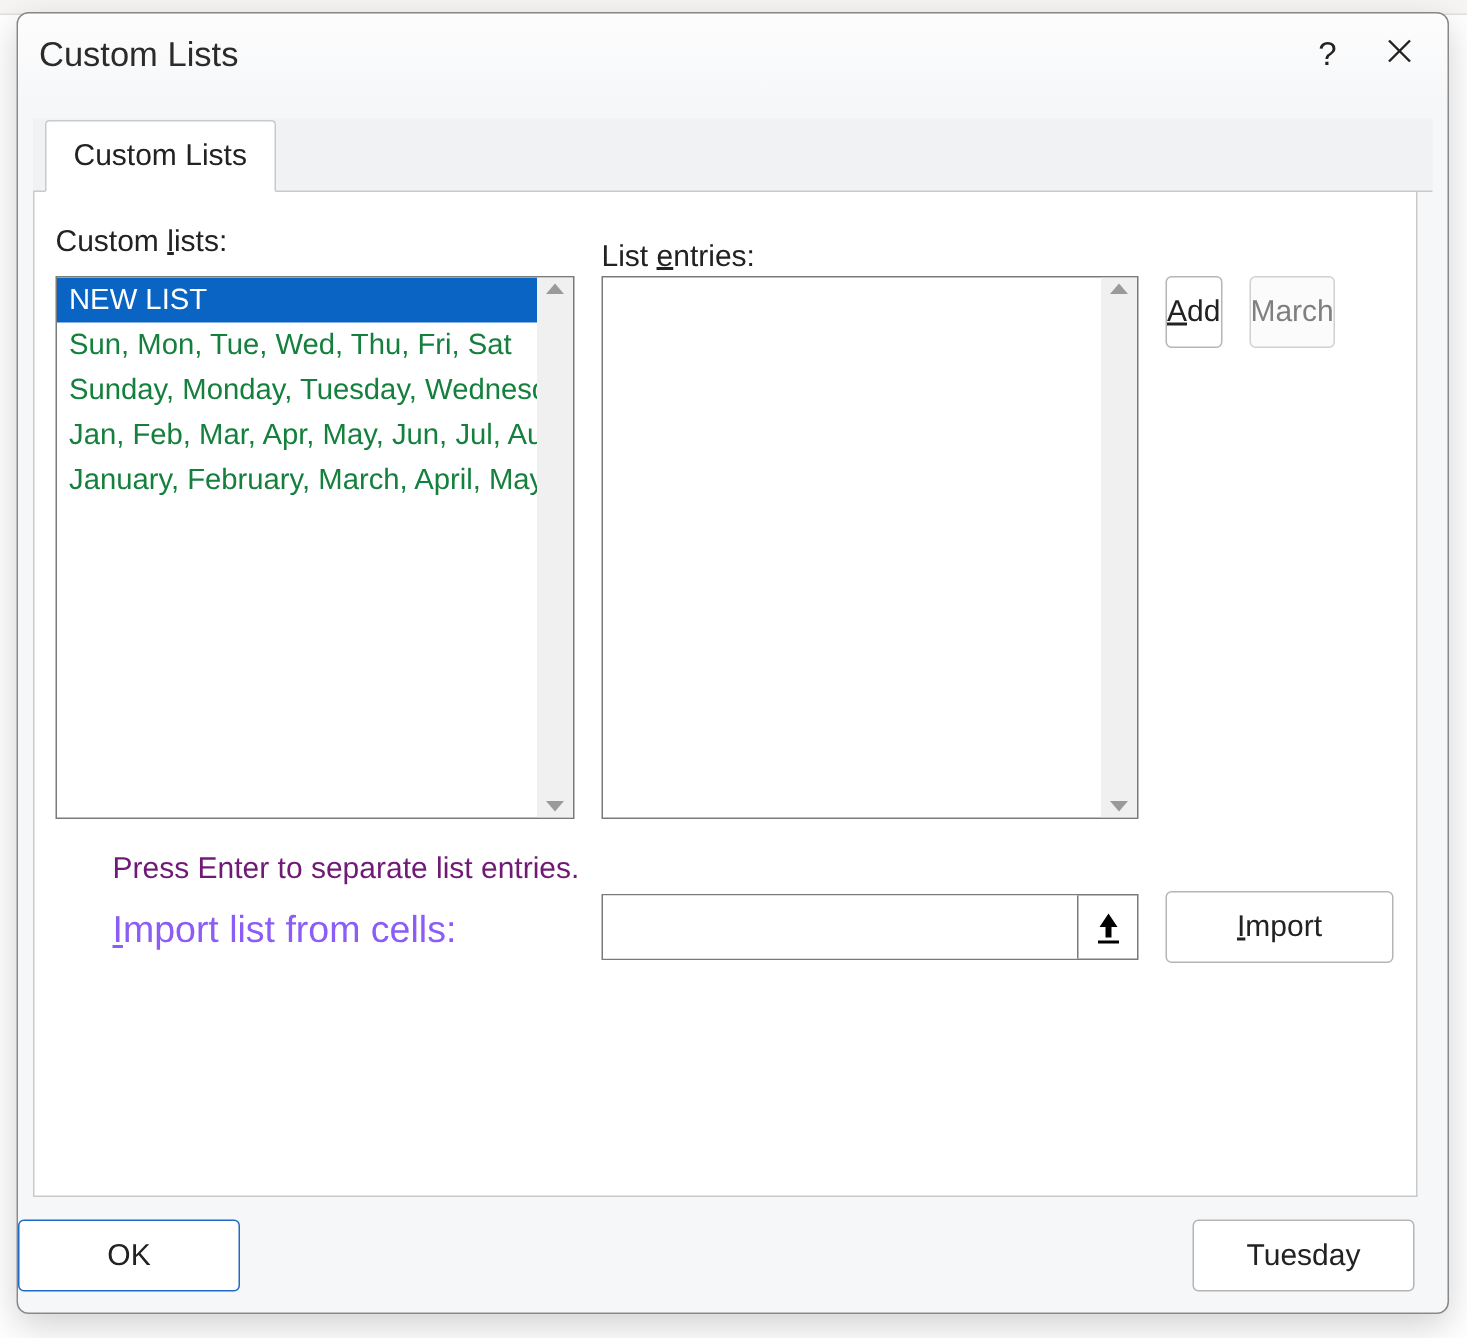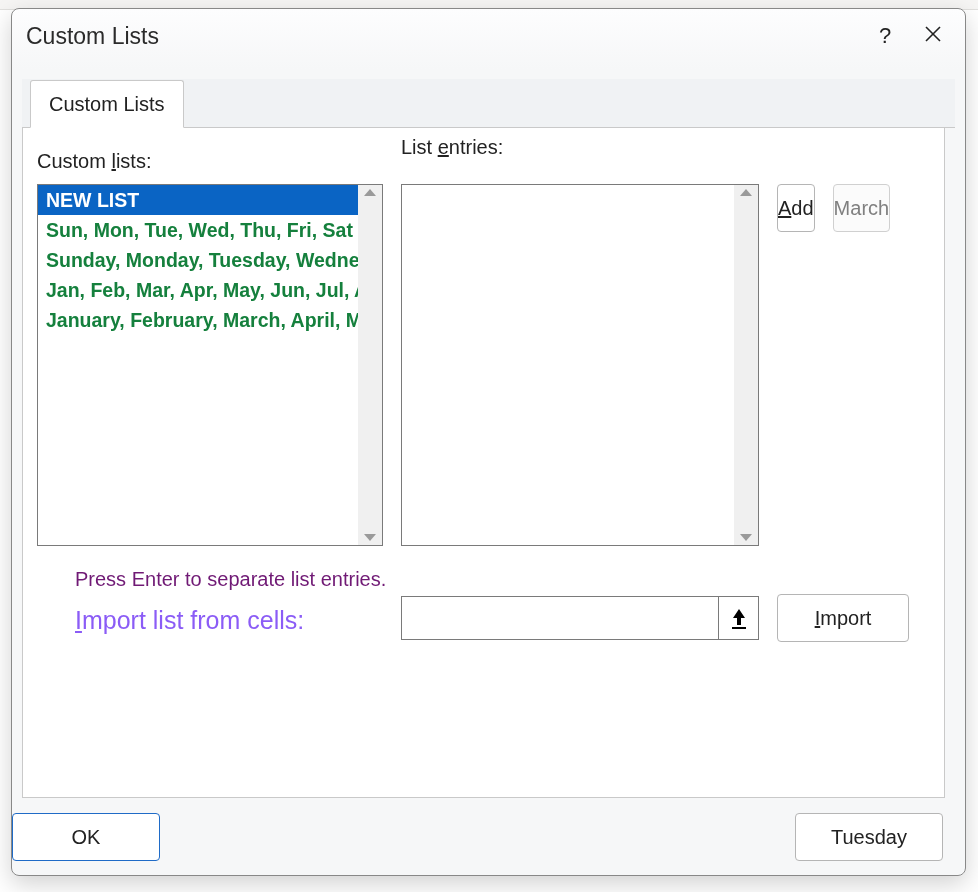--- a/index.html
+++ b/index.html
@@ -75,28 +75,27 @@
     position: relative;
     padding: 28px 14px 14px 14px;
   }
   .section-label {
     font-size: 20px;
     color: #222;
     position: absolute;
   }
   .section-label .ul { text-decoration: underline; }
   #lbl-cl { left: 14px; top: 22px; }
-  #lbl-le { left: 378px; top: 8px; }
+  #lbl-le { left: 378px; top: 32px; }
 
   .listbox {
     position: absolute;
     border: 1px solid #7a7a7a;
     background: #ffffff;
     overflow: hidden;
-    font-weight: bold;
   }
   #lb-custom { left: 14px; top: 56px; width: 346px; height: 362px; }
   #lb-entries { left: 378px; top: 56px; width: 358px; height: 362px; }
   .list-inner {
     position: absolute; left: 0; top: 0; right: 24px; bottom: 0;
     overflow: hidden;
   }
   .scroll-col {
     position: absolute; right: 0; top: 0; bottom: 0; width: 24px;
     background: #f0f0f0;
@@ -164,21 +163,21 @@
     font-size: 19px;
   }
   .ref-pick {
     width: 40px;
     border-left: 1px solid #7a7a7a;
     display: flex; align-items: center; justify-content: center;
   }
   .ref-pick svg { display: block; }
 
   #btn-import {
-    position: absolute; left: 754px; top: 466px; width: 132px; text-align: right;
+    position: absolute; left: 754px; top: 466px; width: 152px; text-align: right;
   }
 
   .footer {
     position: absolute; left: 0; right: 0; bottom: 0;
     height: 76px;
     display: flex; align-items: center; justify-content: space-between;
     gap: 20px; padding-right: 22px;
   }
   .footer .btn { width: 148px; height: 48px; }
   .footer .btn.primary {

